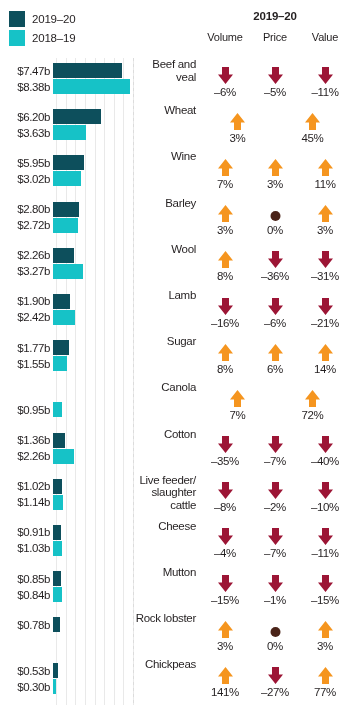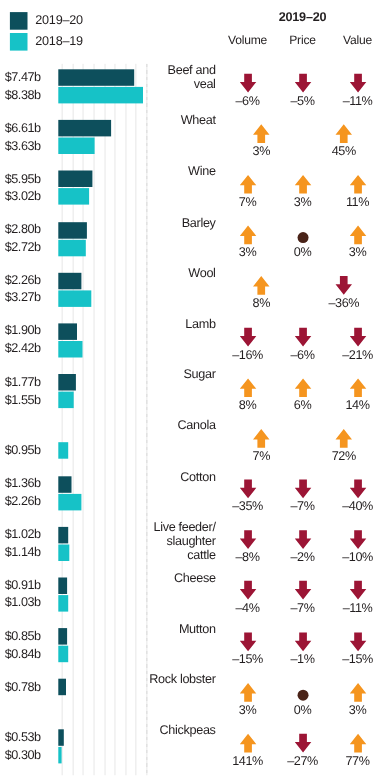--- a/index.html
+++ b/index.html
@@ -96,21 +96,21 @@
     align-items: center;
   }
   .barline.top { top: 5px; }
   .barline.bot { top: 21px; }
   .bar-value {
     width: 53px;
     flex: 0 0 53px;
     text-align: right;
     font-size: 11.5px;
     letter-spacing: -0.4px;
-    padding-right: 16px;
+    padding-right: 3px;
     box-sizing: border-box;
     white-space: nowrap;
   }
   .bar-track {
     position: relative;
     flex: 1 1 auto;
     height: 15px;
   }
   .bar-fill {
     position: absolute;
@@ -273,21 +273,21 @@
                 </svg>
               </div>
               <div class="metric-pct">–11%</div>
             </div>
           </div>
         </div>
       </div>
       <div class="row">
         <div class="bars">
           <div class="barline top">
-            <div class="bar-value">$6.61b</div>
+            <div class="bar-value">$6.20b</div>
             <div class="bar-track">
               <div class="bar-fill" style="width: 48.2399px; background: rgb(13, 79, 92);"></div>
             </div>
           </div>
           <div class="barline bot">
             <div class="bar-value">$3.63b</div>
             <div class="bar-track">
               <div class="bar-fill" style="width: 33.3544px; background: rgb(22, 194, 199);"></div>
             </div>
           </div>
@@ -430,20 +430,28 @@
               </div>
               <div class="metric-pct">8%</div>
             </div>
             <div class="metric">
               <div class="metric-icon">
                 <svg width="17" height="19" viewBox="0 0 17 19">
                   <path d="M8.5 18 L16 8.5 L12 8.5 L12 1 L5 1 L5 8.5 L1 8.5 Z" fill="#9c1535"></path>
                 </svg>
               </div>
               <div class="metric-pct">–36%</div>
+            </div>
+            <div class="metric">
+              <div class="metric-icon">
+                <svg width="17" height="19" viewBox="0 0 17 19">
+                  <path d="M8.5 18 L16 8.5 L12 8.5 L12 1 L5 1 L5 8.5 L1 8.5 Z" fill="#9c1535"></path>
+                </svg>
+              </div>
+              <div class="metric-pct">–31%</div>
             </div>
           </div>
         </div>
       </div>
       <div class="row">
         <div class="bars">
           <div class="barline top">
             <div class="bar-value">$1.90b</div>
             <div class="bar-track">
               <div class="bar-fill" style="width: 17.4582px; background: rgb(13, 79, 92);"></div>

